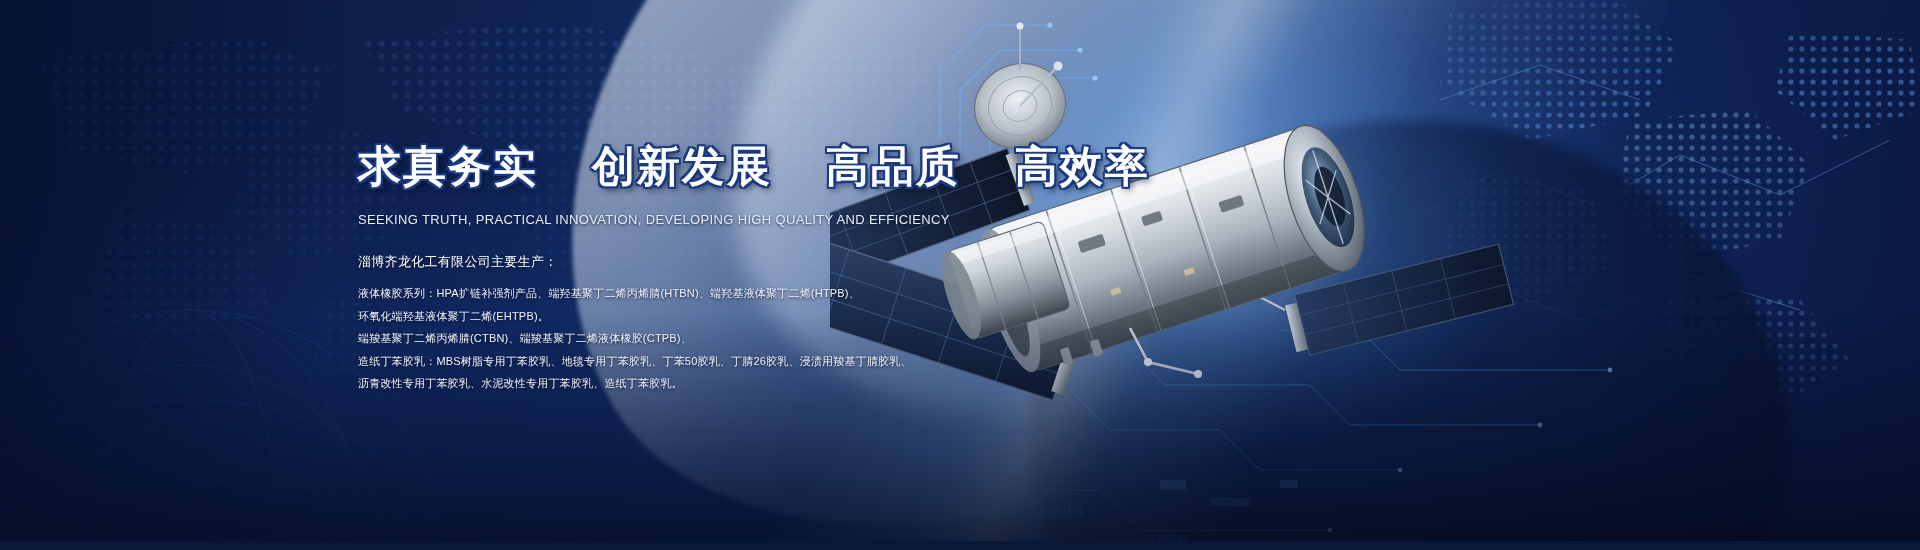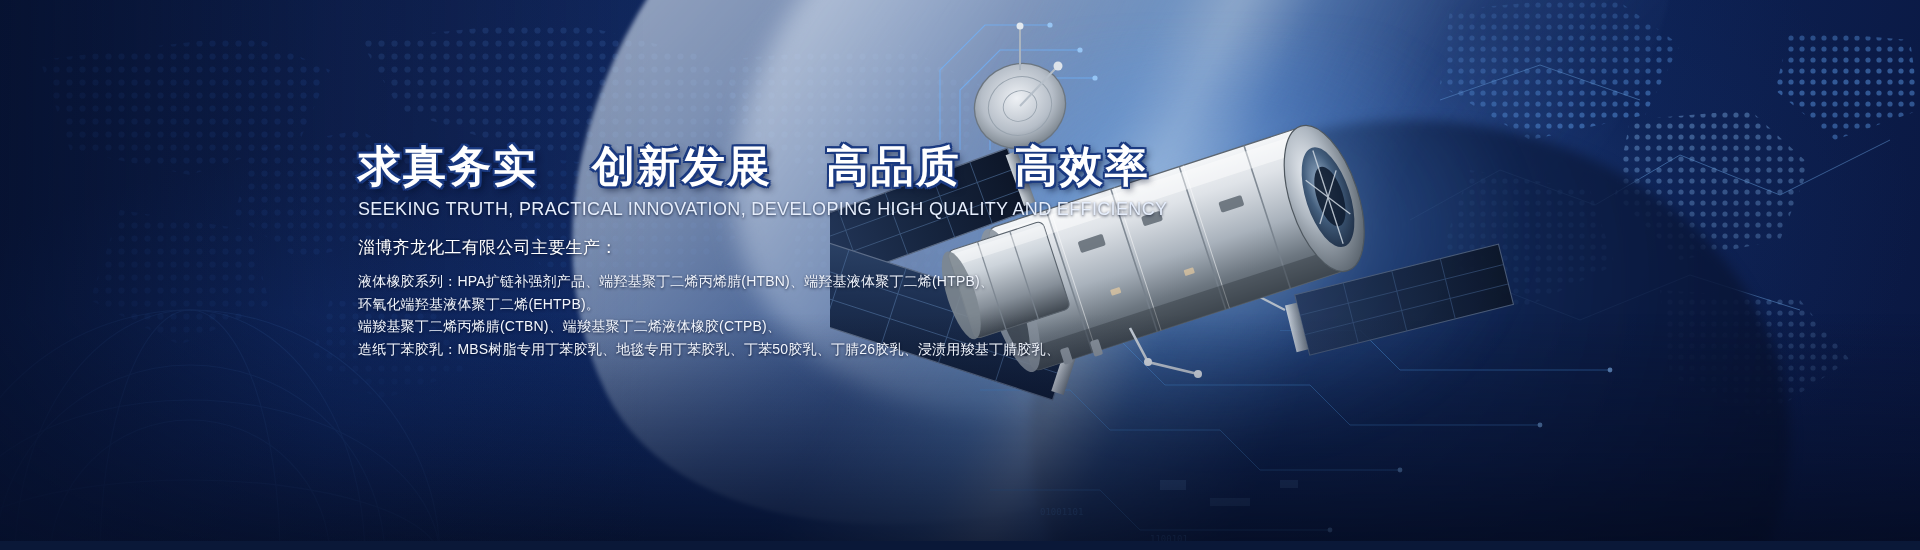--- a/index.html
+++ b/index.html
@@ -97,39 +97,39 @@
     text-shadow:
       0 0 2px #1e3f86,
       2px 0 0 #1b3a80, -2px 0 0 #1b3a80, 0 2px 0 #1b3a80, 0 -2px 0 #1b3a80,
       2px 2px 0 #1b3a80, -2px 2px 0 #1b3a80, 2px -2px 0 #1b3a80, -2px -2px 0 #1b3a80,
       3px 3px 7px rgba(4,12,36,.85);
   }
   #headline .seg { display: inline-block; }
   #headline .gap { display: inline-block; width: 26px; }
 
   #subhead {
-    margin-top: 11px;
-    font-size: 18px;
+    margin-top: 24px;
+    font-size: 13px;
     letter-spacing: .35px;
     color: #e6eefc;
     white-space: nowrap;
     text-shadow: 0 1px 3px rgba(4,12,36,.8);
   }
 
   #lede {
-    margin-top: 16px;
-    font-size: 17px;
+    margin-top: 26px;
+    font-size: 13px;
     color: #ffffff;
     letter-spacing: .3px;
     text-shadow: 0 1px 3px rgba(4,12,36,.85);
   }
 
   #paras { margin-top: 11px; }
   .para-line {
-    font-size: 14px;
+    font-size: 11px;
     line-height: 22.5px;
     color: #f2f6fd;
     letter-spacing: .2px;
     white-space: nowrap;
     text-shadow: 0 1px 3px rgba(4,12,36,.85);
   }
 
   
   #vignette {
     background: linear-gradient(to bottom, rgba(4,12,36,0) 58%, rgba(5,13,38,0.55) 86%, rgba(4,11,32,0.80) 100%);
@@ -444,16 +444,17 @@
 
     <div id="subhead">SEEKING TRUTH, PRACTICAL INNOVATION, DEVELOPING HIGH QUALITY AND EFFICIENCY</div>
 
     <div id="lede">淄博齐龙化工有限公司主要生产：</div>
 
     <div id="paras">
       <div class="para-line">液体橡胶系列：HPA扩链补强剂产品、端羟基聚丁二烯丙烯腈(HTBN)、端羟基液体聚丁二烯(HTPB)、</div>
       <div class="para-line">环氧化端羟基液体聚丁二烯(EHTPB)。</div>
       <div class="para-line">端羧基聚丁二烯丙烯腈(CTBN)、端羧基聚丁二烯液体橡胶(CTPB)、</div>
       <div class="para-line">造纸丁苯胶乳：MBS树脂专用丁苯胶乳、地毯专用丁苯胶乳、丁苯50胶乳、丁腈26胶乳、浸渍用羧基丁腈胶乳、</div>
+      <div class="para-line">沥青改性专用丁苯胶乳、水泥改性专用丁苯胶乳、造纸丁苯胶乳。</div>
     </div>
 
   </div>
 </div>
 
 </body></html>

